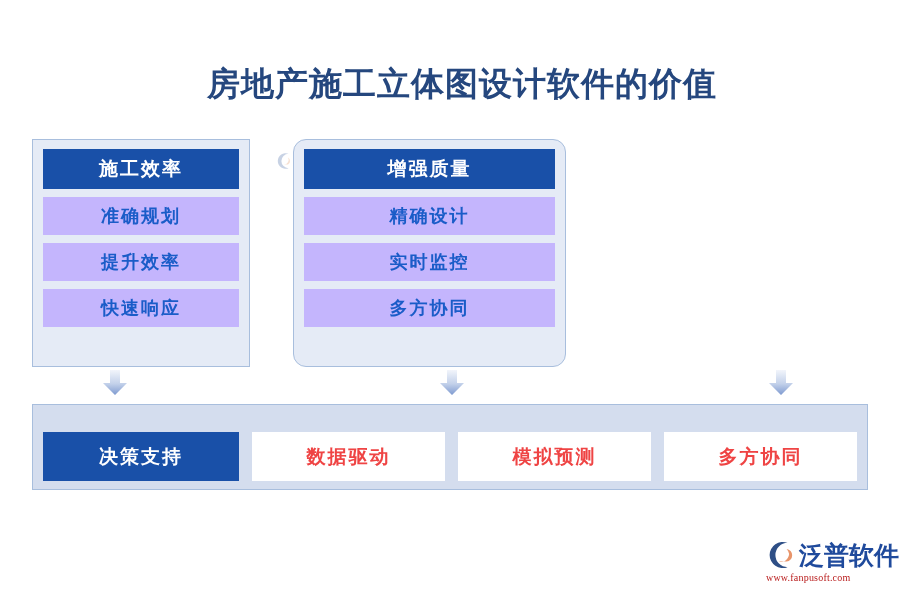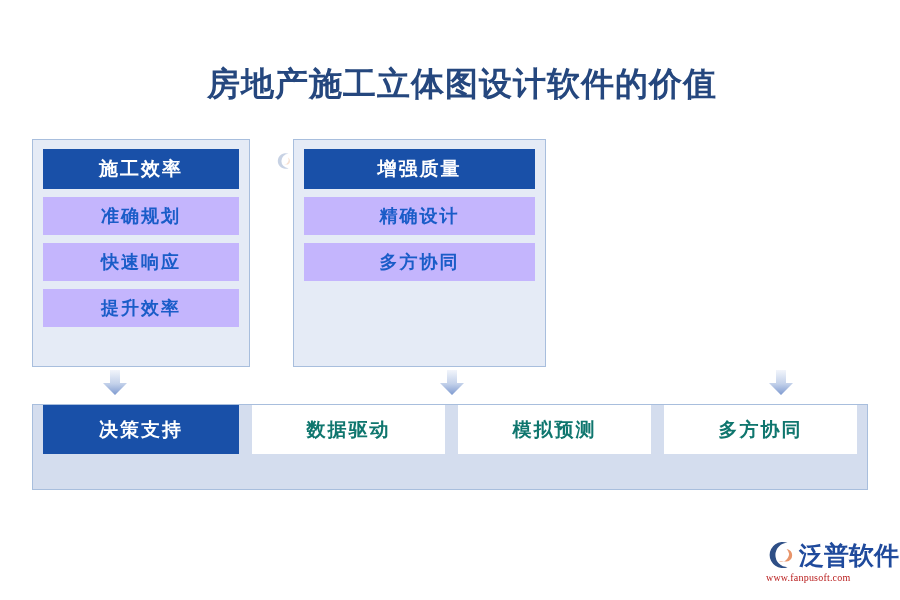--- a/index.html
+++ b/index.html
@@ -86,21 +86,21 @@
   .column {
     background: #e5ebf6;
     border: 1px solid #a8bedd;
     padding: 9px 10px 10px 10px;
     display: flex;
     flex-direction: column;
     gap: 8px;
   }
   .column.col-0 { width: 218px; margin-right: 43px; }
   .column.col-1 { width: 278px; margin-right: 42px; }
-  .column.col-2 { width: 253px; }
+  .column.col-2 { width: 273px; border-radius: 13px; }
 
   .col-header {
     height: 40px;
     background: #1950a8;
     color: #ffffff;
     display: flex;
     align-items: center;
     justify-content: center;
     font-size: 19px;
     font-weight: bold;
@@ -143,36 +143,36 @@
   
   .bottom-panel {
     position: absolute;
     left: 32px;
     top: 404px;
     width: 836px;
     height: 86px;
     background: #d4ddee;
     border: 1px solid #a8bedd;
     display: flex;
-    align-items: flex-start;
-    padding: 0 10px;
+    align-items: flex-end;
+    padding: 8px 10px;
     gap: 13px;
     z-index: 2;
   }
   .bottom-cell {
     height: 49px;
     display: flex;
     align-items: center;
     justify-content: center;
     font-size: 19px;
     font-weight: bold;
     letter-spacing: 2px;
     font-family: "Liberation Serif", "DejaVu Serif", serif;
     background: #ffffff;
-    color: #0f766e;
+    color: #ef4444;
   }
   .bottom-cell.primary {
     background: #1950a8;
     color: #ffffff;
   }
   .bottom-cell.c0 { width: 198px; }
   .bottom-cell.c1 { width: 195px; }
   .bottom-cell.c2 { width: 195px; }
   .bottom-cell.c3 { width: 195px; }
 
@@ -229,28 +229,29 @@
       <span class="wm-cn">泛普软件</span>
       <span class="wm-en">FANPU SOFTWARE</span>
     </span>
   </div>
 
   <div class="columns">
 
     <div class="column col-0">
       <div class="col-header">施工效率</div>
       <div class="col-item">准确规划</div>
+      <div class="col-item">提升效率</div>
       <div class="col-item">快速响应</div>
-      <div class="col-item">提升效率</div>
     </div>
 
 
     <div class="column col-2">
       <div class="col-header">增强质量</div>
       <div class="col-item">精确设计</div>
+      <div class="col-item">实时监控</div>
       <div class="col-item">多方协同</div>
     </div>
 
   </div>
 
   <div class="arrows">
     <span class="arrow a0">
       <svg width="26" height="26" viewBox="0 0 26 26">
         <defs>
           <linearGradient id="agrad0" x1="0" y1="0" x2="0" y2="1">

